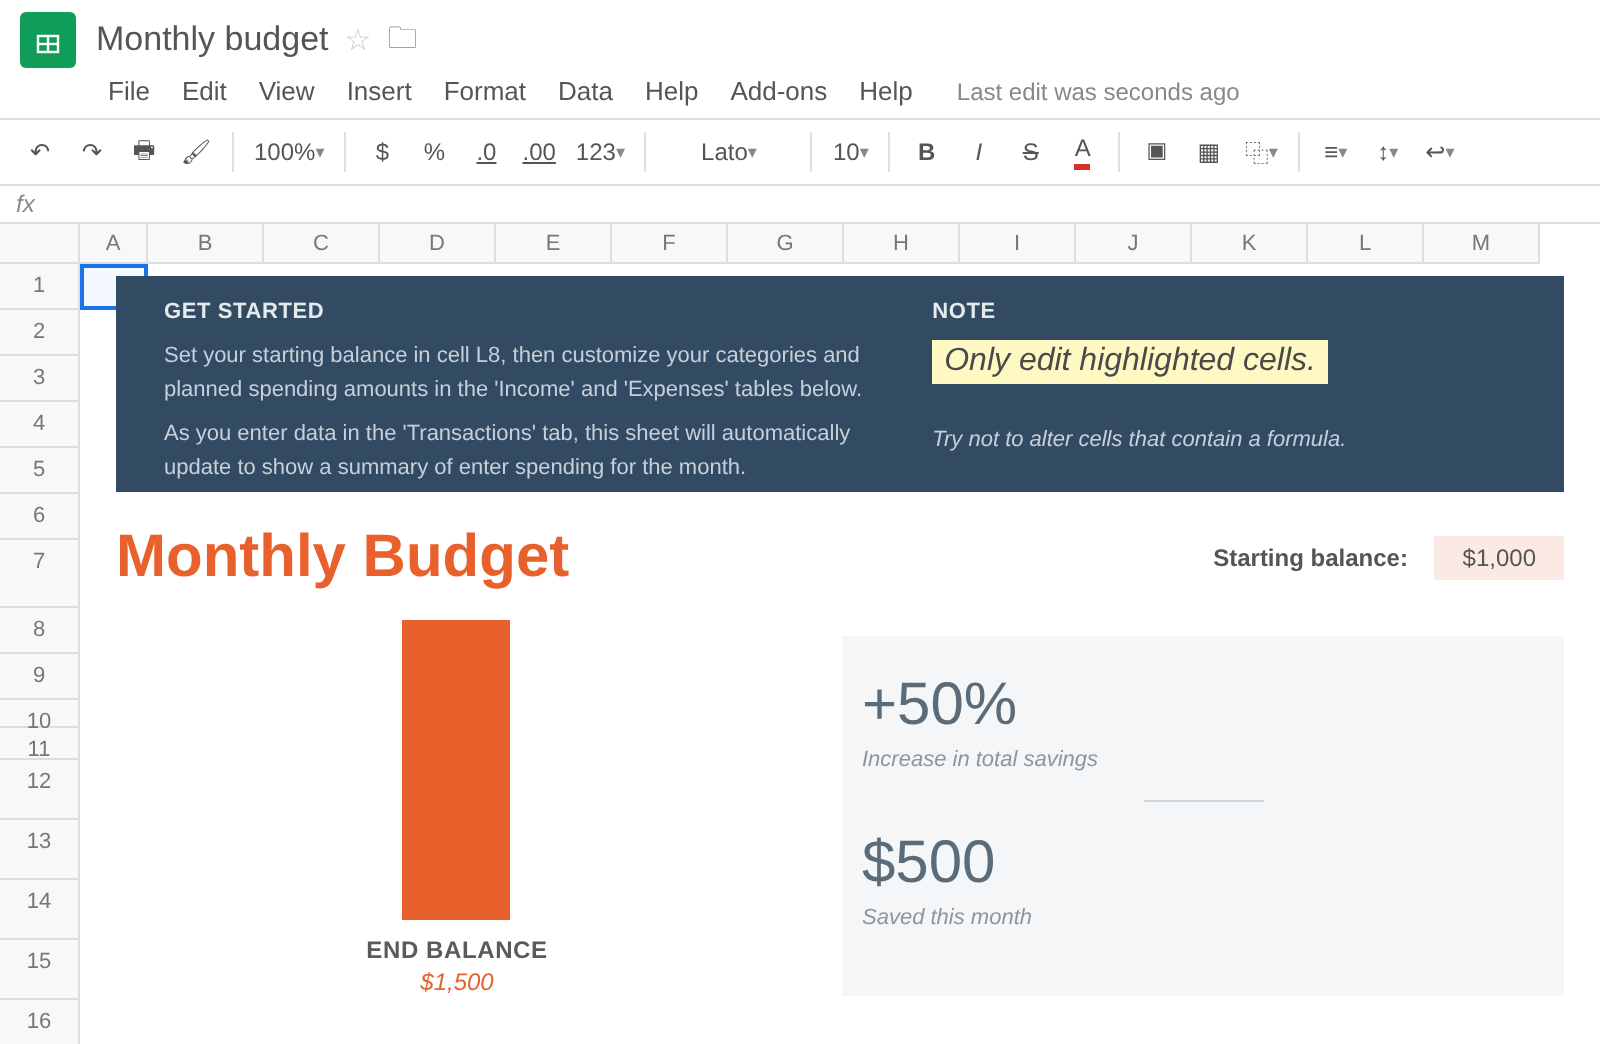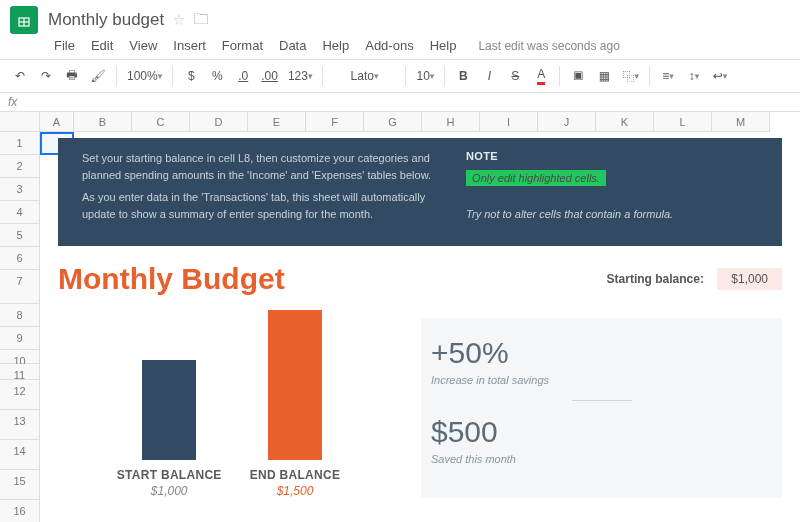--- a/index.html
+++ b/index.html
@@ -27,21 +27,21 @@
   .colhdrs { display:flex; }
   .colhdr { width:58px; height:20px; background:#f8f8f8; border-right:1px solid #ddd; border-bottom:1px solid #ddd; text-align:center; font-size:11px; color:#777; line-height:20px; }
   .cellarea { position:relative; height:396px; }
   .sel { position:absolute; top:0; left:0; width:34px; height:23px; border:2px solid #1a73e8; background:rgba(26,115,232,0.05); }
   .sel::after { content:""; position:absolute; right:-3px; bottom:-3px; width:6px; height:6px; background:#1a73e8; }
   .banner { position:absolute; top:6px; left:18px; right:18px; height:108px; background:#334b62; color:#fff; padding:12px 18px 12px 24px; display:flex; }
   .banner-left { flex:1.1; padding-right:20px; }
   .banner-right { flex:0.9; }
   .banner h4 { font-size:11px; font-weight:bold; color:#e5eaef; margin-bottom:8px; letter-spacing:0.3px; }
   .banner p { font-size:11px; color:#c7d0da; line-height:1.5; }
-  .hl { background:#22c55e; color:#4a4a4a; font-style:italic; padding:2px 6px; display:inline-block; font-size:11px; }
+  .hl { background:#fef9c3; color:#4a4a4a; font-style:italic; padding:2px 6px; display:inline-block; font-size:16px; }
   .note2 { color:#c7d0da; font-style:italic; font-size:11px; margin-top:20px; }
   .content { position:absolute; top:130px; left:18px; right:18px; }
   .heading-row { display:flex; justify-content:space-between; align-items:center; }
   .title-big { font-size:30px; font-weight:bold; color:#e8602c; }
   .starting { font-size:12px; color:#555; }
   .starting b { font-weight:bold; }
   .amount { background:#fbe9e5; padding:4px 14px; margin-left:10px; color:#555; }
   .lower { display:flex; margin-top:22px; gap:22px; }
   .chart { flex:1; display:flex; align-items:flex-end; justify-content:center; gap:28px; height:180px; }
   .barblock { display:flex; flex-direction:column; align-items:center; }
@@ -168,45 +168,41 @@
       <div class="colhdr">J</div>
       <div class="colhdr">K</div>
       <div class="colhdr">L</div>
       <div class="colhdr">M</div>
     </div>
     <div class="cellarea">
       <div class="sel"></div>
 
       <div class="banner">
         <div class="banner-left">
+          <h4>GET STARTED</h4>
           <p>Set your starting balance in cell L8, then customize your categories and planned spending amounts in the 'Income' and 'Expenses' tables below.</p>
           <p style="margin-top:6px">As you enter data in the 'Transactions' tab, this sheet will automatically update to show a summary of enter spending for the month.</p>
         </div>
         <div class="banner-right">
           <h4>NOTE</h4>
           <span class="hl">Only edit highlighted cells.</span>
           <p class="note2">Try not to alter cells that contain a formula.</p>
         </div>
       </div>
 
       <div class="content">
         <div class="heading-row">
           <div class="title-big">Monthly Budget</div>
           <div class="starting">
             <b>Starting balance:</b>
             <span class="amount">$1,000</span>
           </div>
         </div>
         <div class="lower">
           <div class="chart">
-            <div class="barblock">
-              <div class="bar1"></div>
-              <div class="barlabel">START BALANCE</div>
-              <div class="barval">$1,000</div>
-            </div>
             <div class="barblock">
               <div class="bar2"></div>
               <div class="barlabel">END BALANCE</div>
               <div class="barval orange">$1,500</div>
             </div>
           </div>
           <div class="stats">
             <div class="stat-big">+50%</div>
             <div class="stat-sub">Increase in total savings</div>
             <div class="stat-div"></div>

